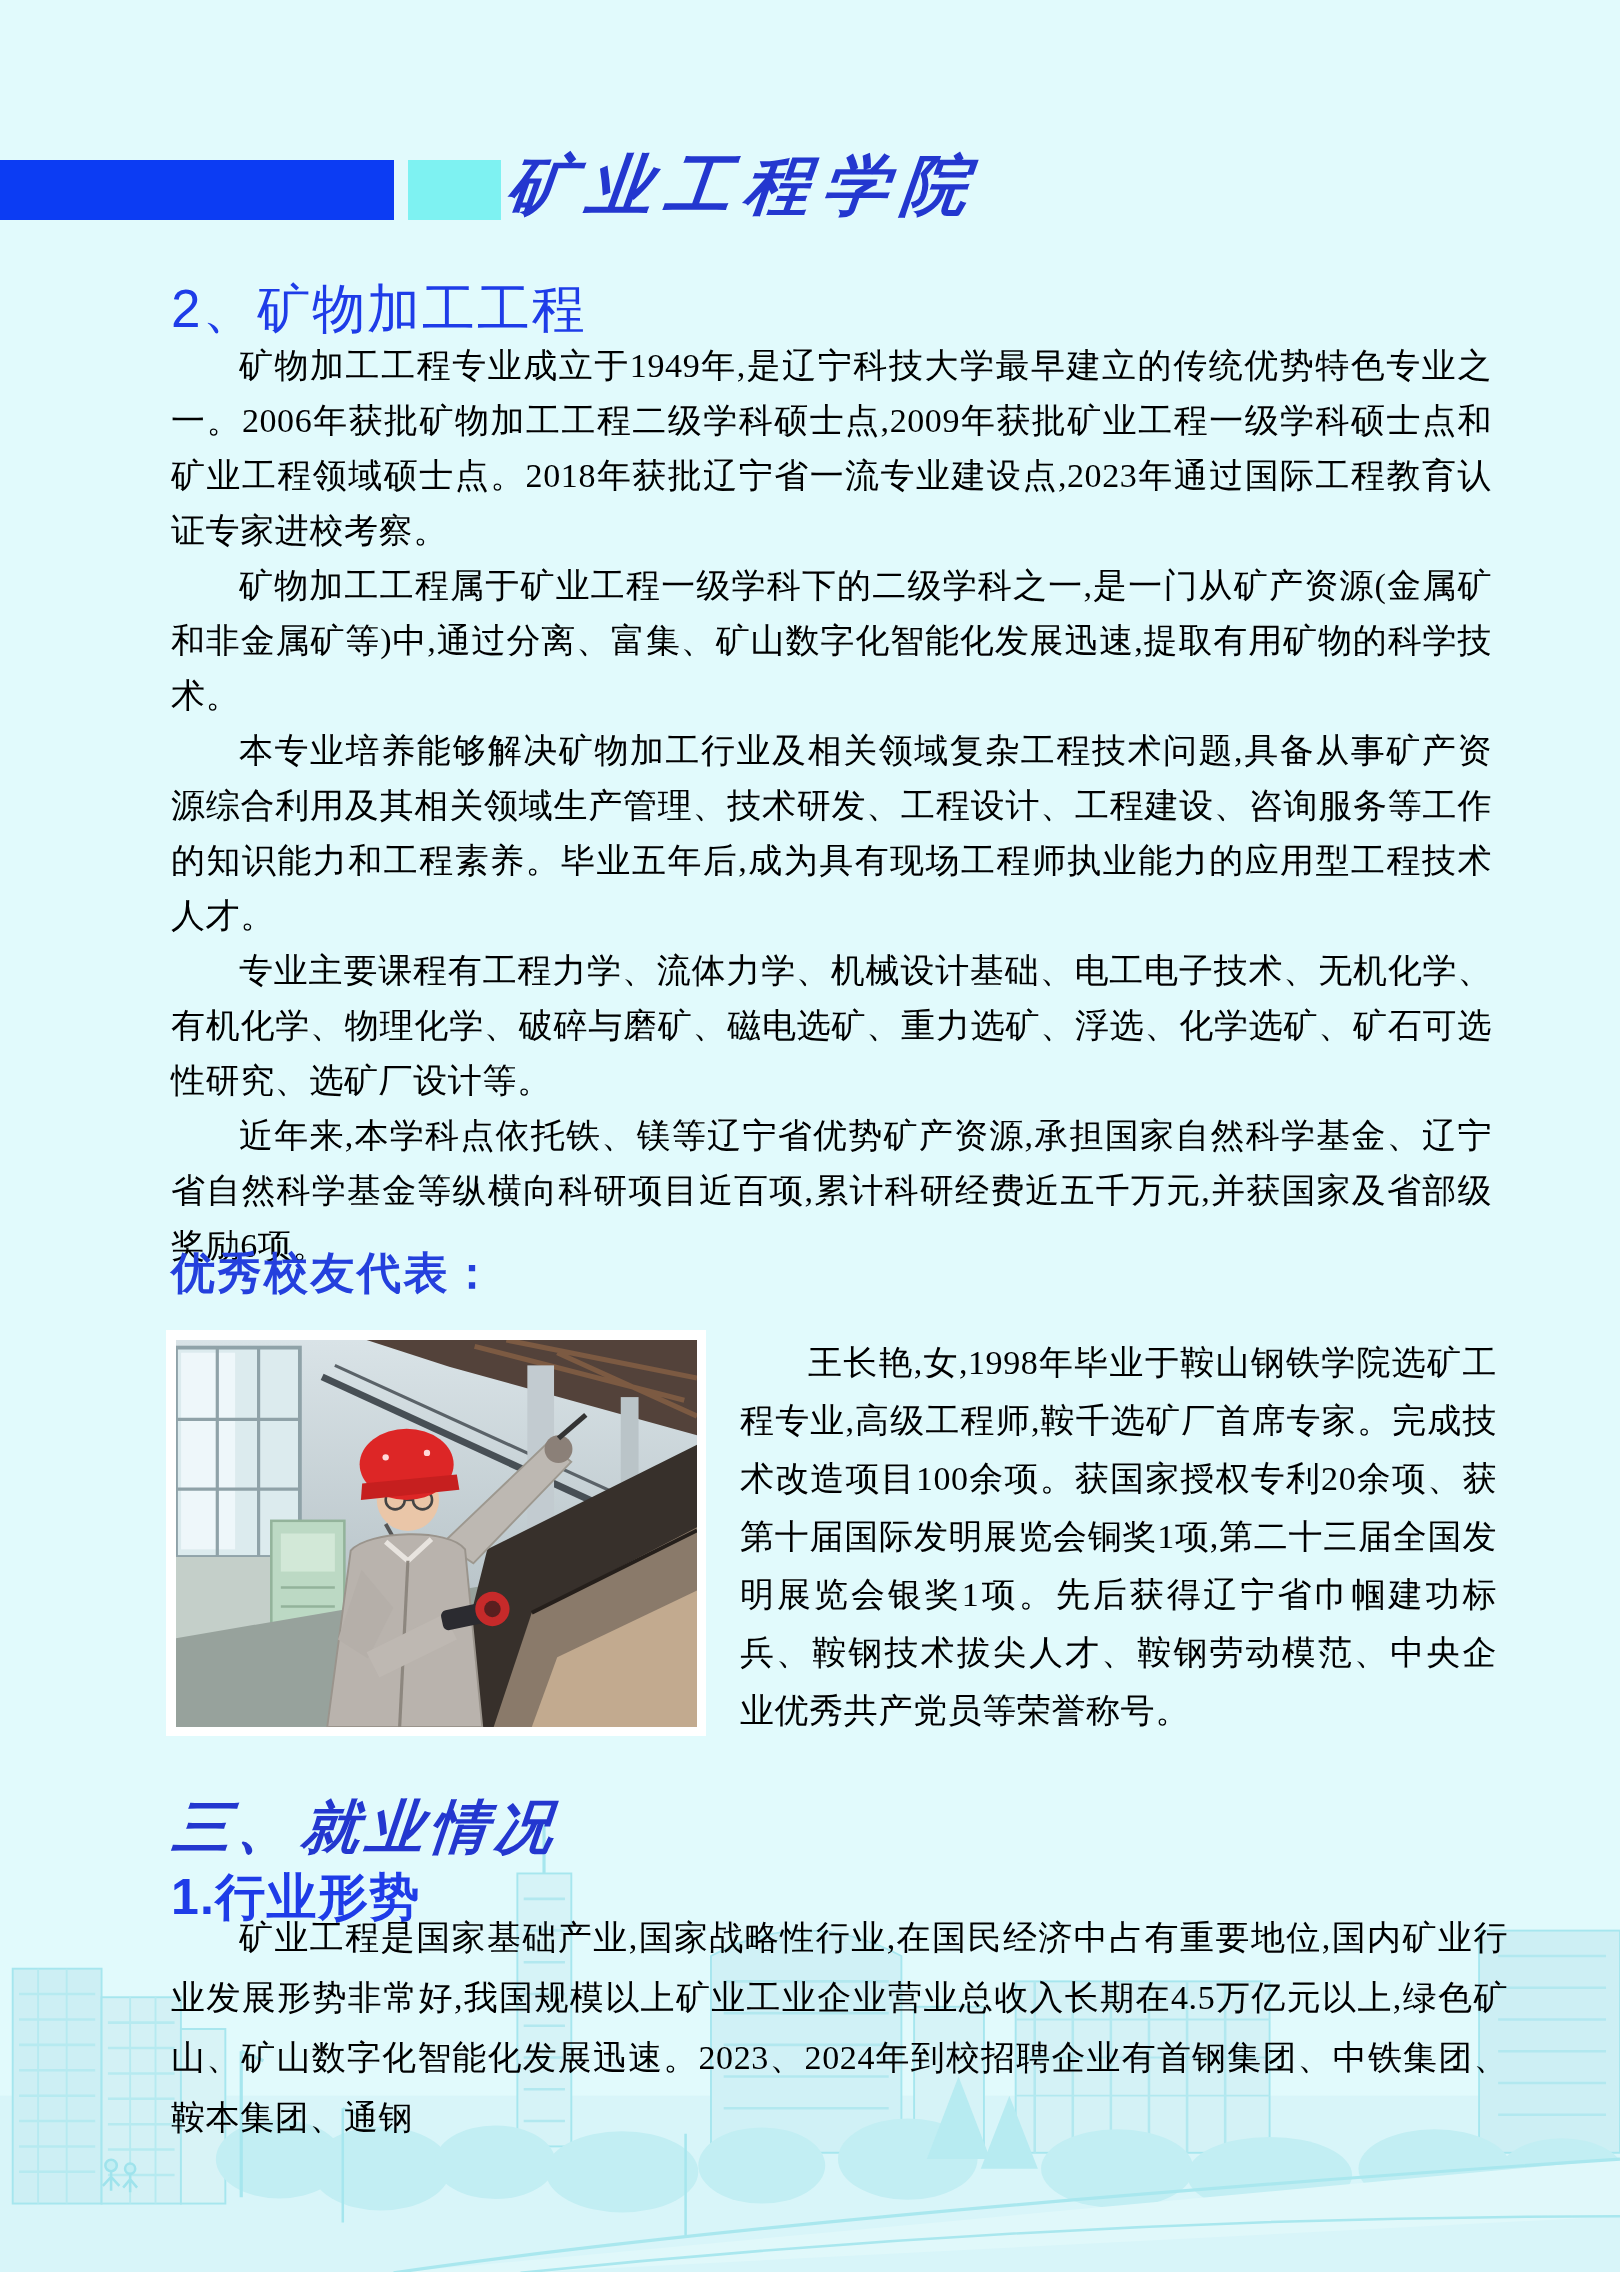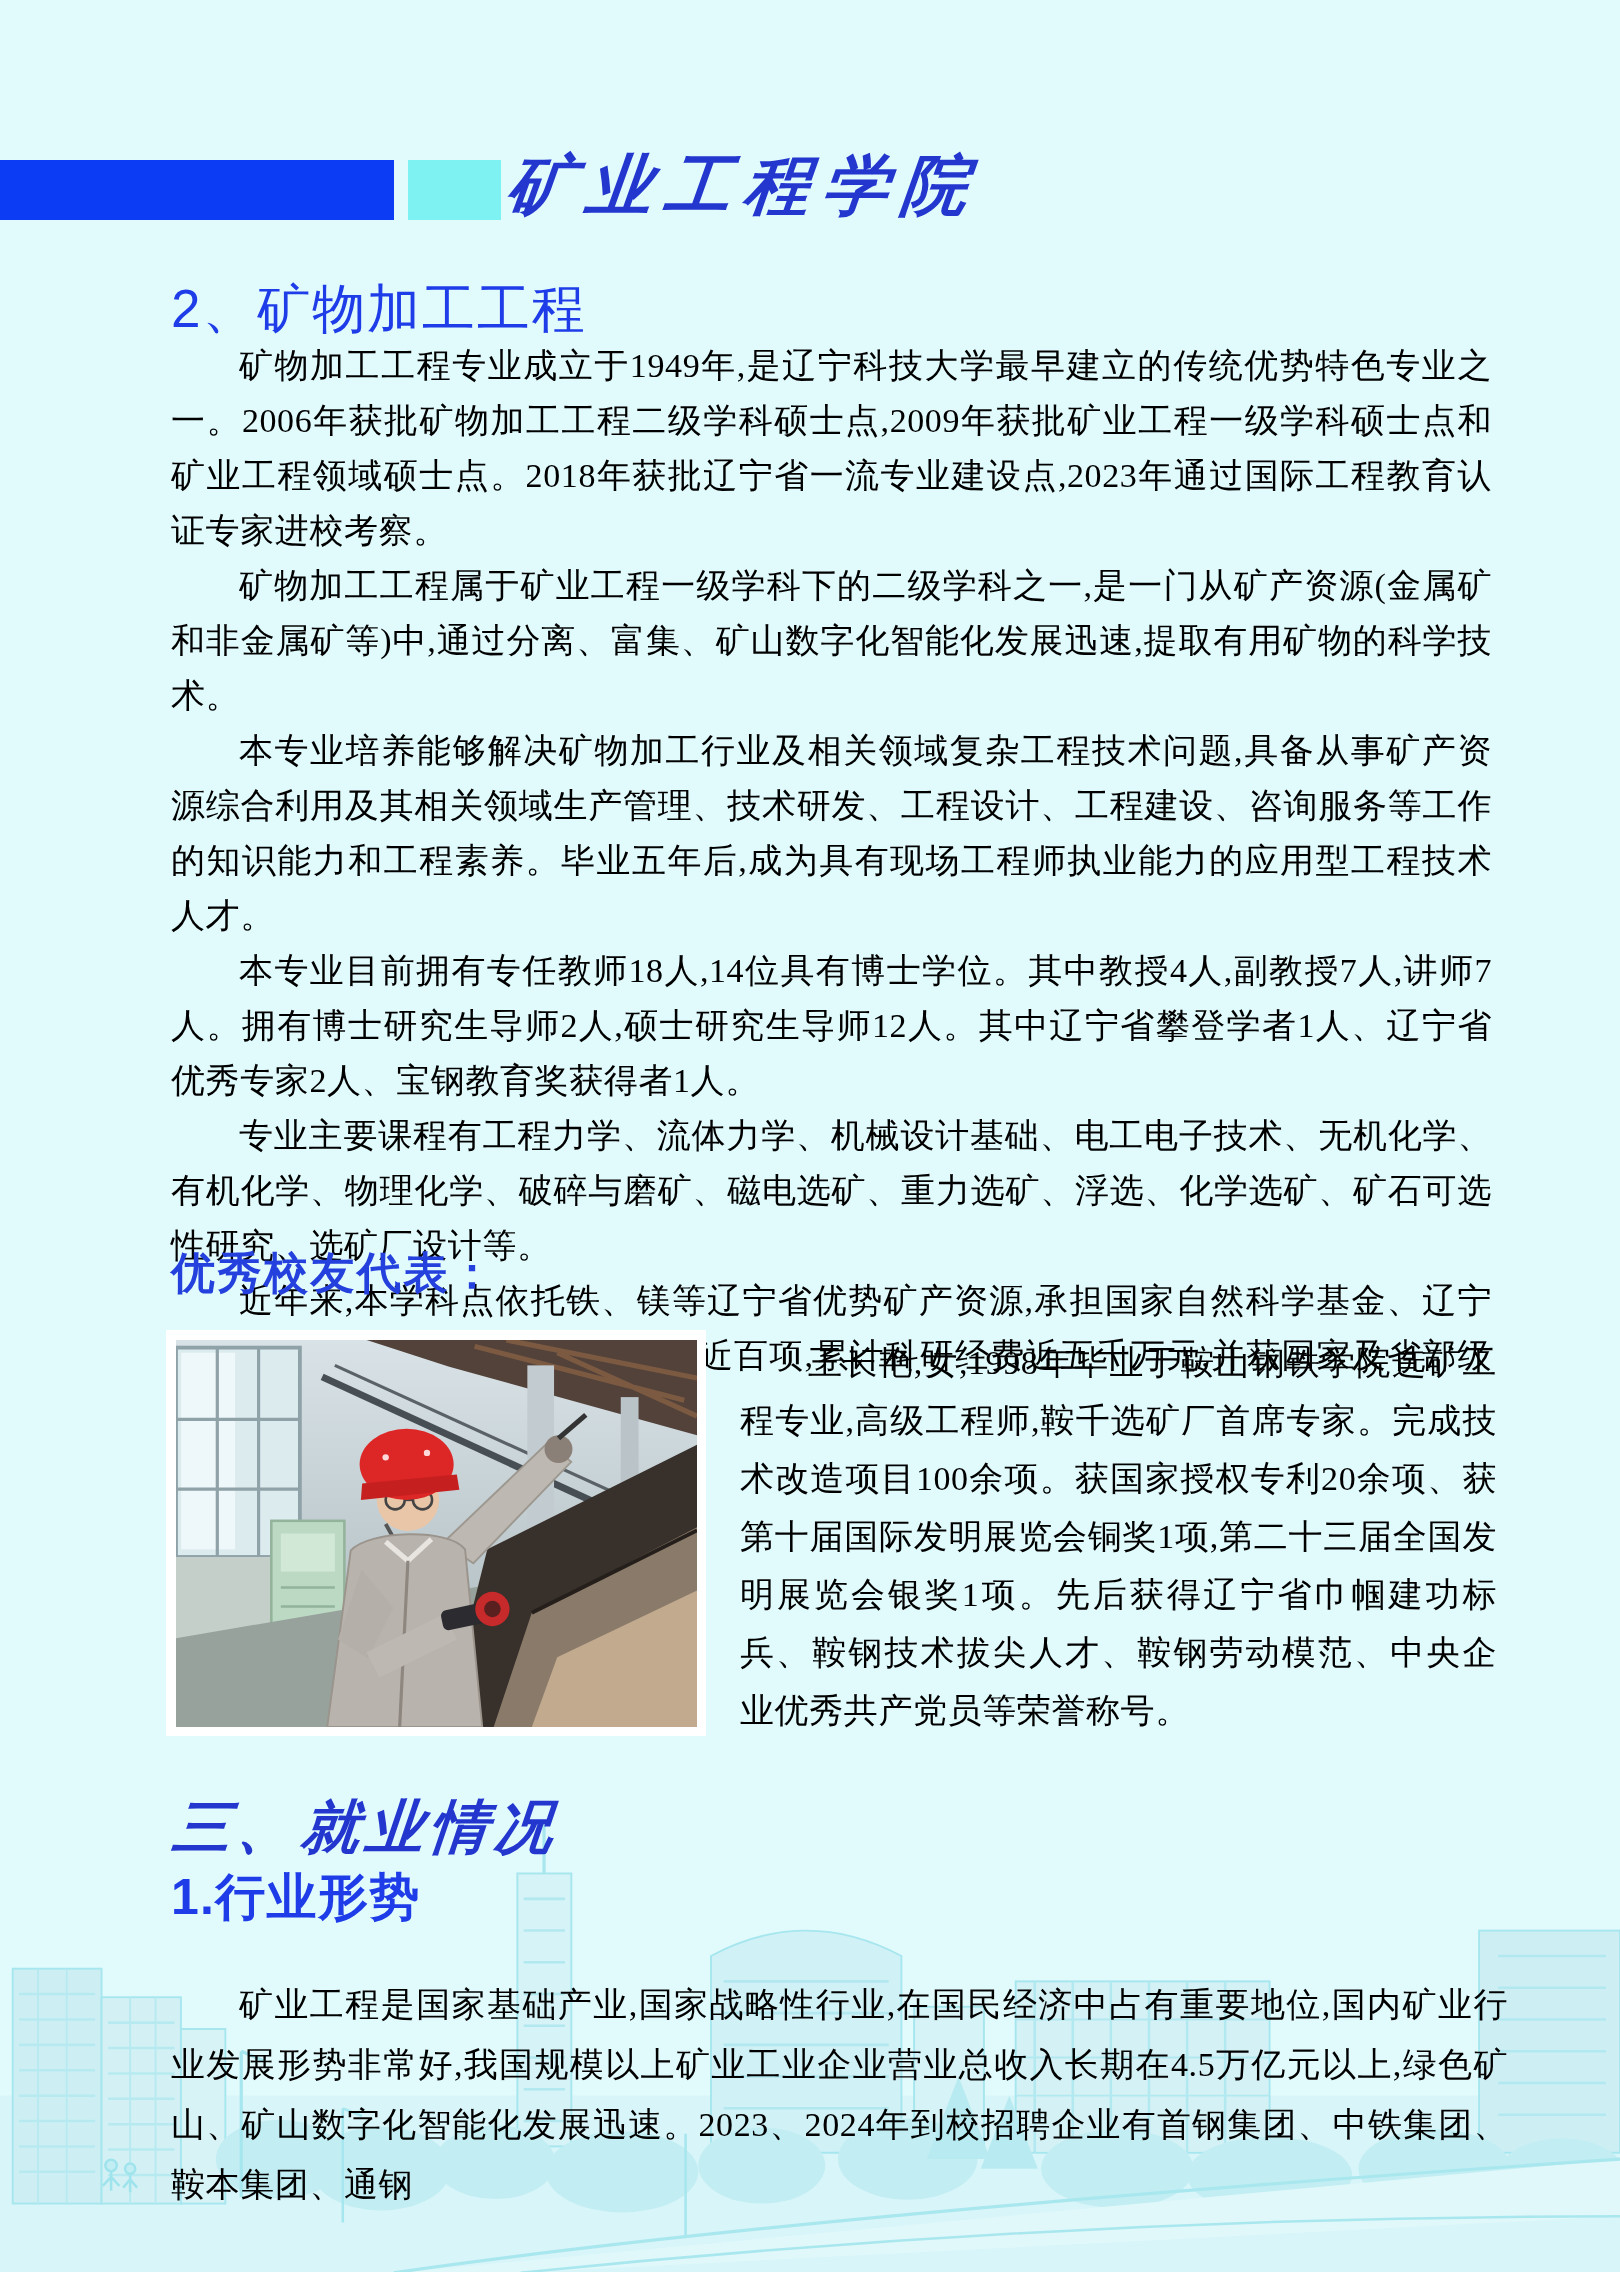--- a/index.html
+++ b/index.html
@@ -83,21 +83,21 @@
     white-space:nowrap;
   }
   .employ-sub{
     position:absolute;left:171px;top:1871px;margin:0;z-index:2;
     font-family:"Liberation Sans","DejaVu Sans",sans-serif;
     font-weight:bold;font-size:50px;line-height:1.05;
     letter-spacing:1.3px;color:var(--heading);
     white-space:nowrap;
   }
   .employ-text{
-    position:absolute;left:171px;top:1975px;width:1337px;z-index:2;
+    position:absolute;left:171px;top:1908px;width:1337px;z-index:2;
     margin:0;font-size:34px;line-height:60px;
     text-align:justify;text-indent:2em;letter-spacing:0.6px;
   }
 </style>
 </head>
 <body>
 
 <div class="page">
 
   <svg class="skyline" viewBox="0 0 2552 779" aria-hidden="true">
@@ -171,21 +171,20 @@
 
   <div class="bar-blue"></div>
   <div class="sq-cyan"></div>
   <div class="page-title">矿业工程学院</div>
 
   <h2 class="major-heading">2、矿物加工工程</h2>
   <div class="body-block">
     <p>矿物加工工程专业成立于1949年,是辽宁科技大学最早建立的传统优势特色专业之一。2006年获批矿物加工工程二级学科硕士点,2009年获批矿业工程一级学科硕士点和矿业工程领域硕士点。2018年获批辽宁省一流专业建设点,2023年通过国际工程教育认证专家进校考察。</p>
     <p>矿物加工工程属于矿业工程一级学科下的二级学科之一,是一门从矿产资源(金属矿和非金属矿等)中,通过分离、富集、矿山数字化智能化发展迅速,提取有用矿物的科学技术。</p>
     <p>本专业培养能够解决矿物加工行业及相关领域复杂工程技术问题,具备从事矿产资源综合利用及其相关领域生产管理、技术研发、工程设计、工程建设、咨询服务等工作的知识能力和工程素养。毕业五年后,成为具有现场工程师执业能力的应用型工程技术人才。</p>
-    <p>本专业目前拥有专任教师18人,14位具有博士学位。其中教授4人,副教授7人,讲师7人。拥有博士研究生导师2人,硕士研究生导师12人。其中辽宁省攀登学者1人、辽宁省优秀专家2人、宝钢教育奖获得者1人。</p>
     <p>专业主要课程有工程力学、流体力学、机械设计基础、电工电子技术、无机化学、有机化学、物理化学、破碎与磨矿、磁电选矿、重力选矿、浮选、化学选矿、矿石可选性研究、选矿厂设计等。</p>
     <p>近年来,本学科点依托铁、镁等辽宁省优势矿产资源,承担国家自然科学基金、辽宁省自然科学基金等纵横向科研项目近百项,累计科研经费近五千万元,并获国家及省部级奖励6项。</p>
   </div>
 
   <h3 class="alumni-heading">优秀校友代表：</h3>
 
   <figure class="photo-frame">
     <svg viewBox="0 0 820 610" preserveAspectRatio="none" aria-hidden="true">
       <defs>
         <linearGradient id="hallbg" x1="0" y1="0" x2="0" y2="1">

